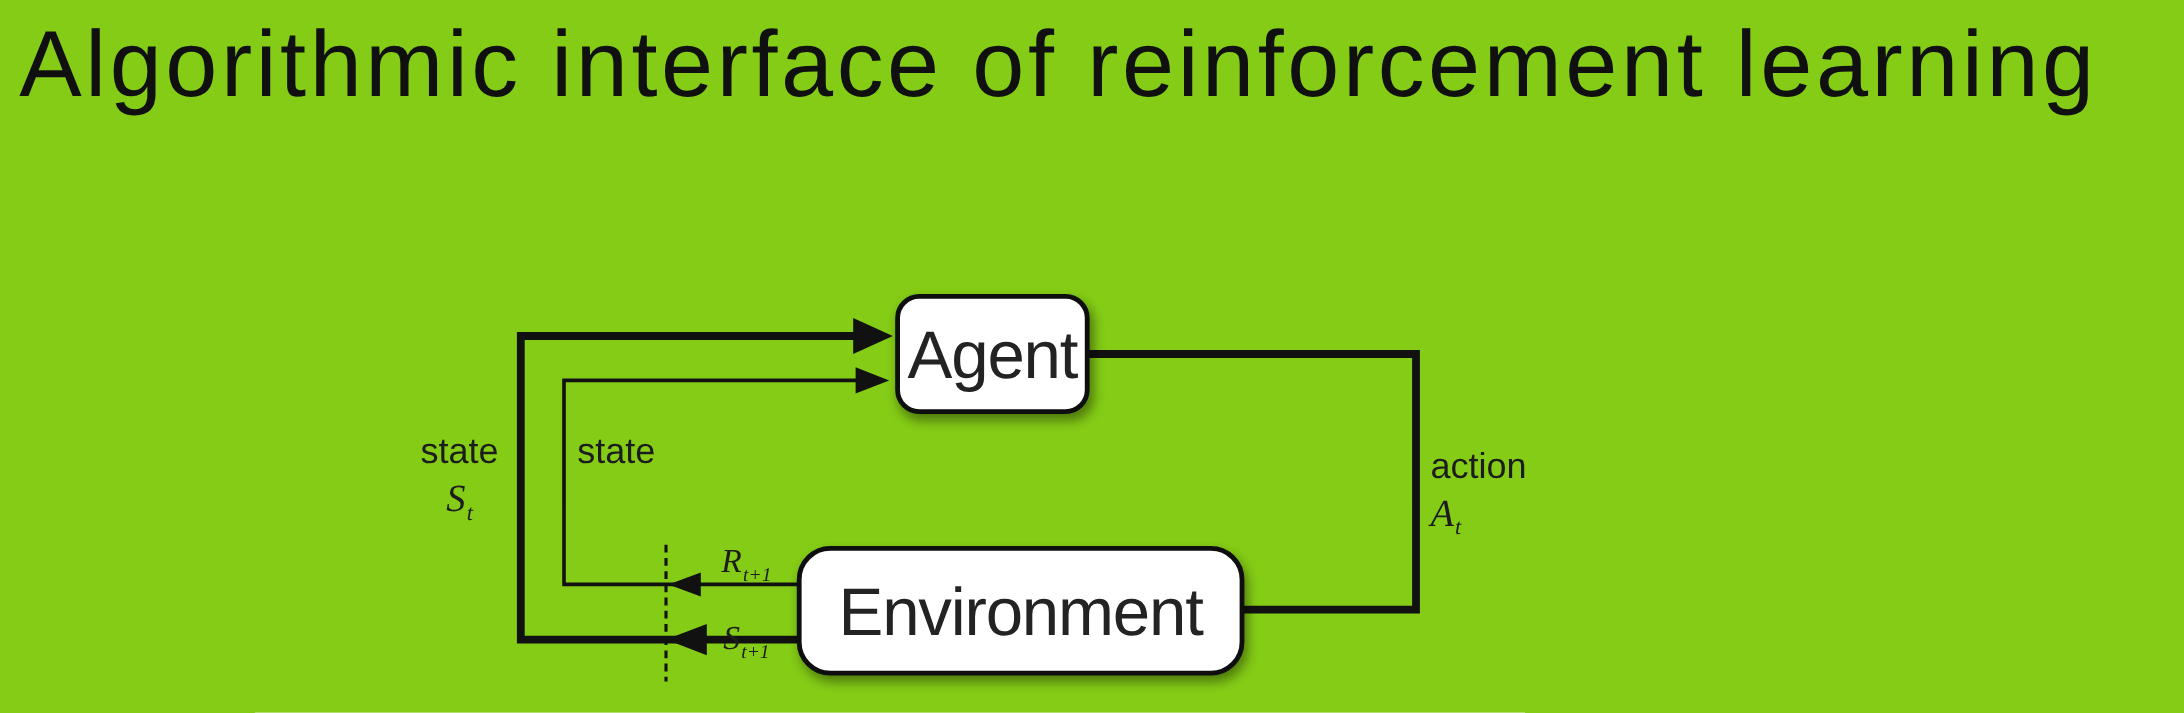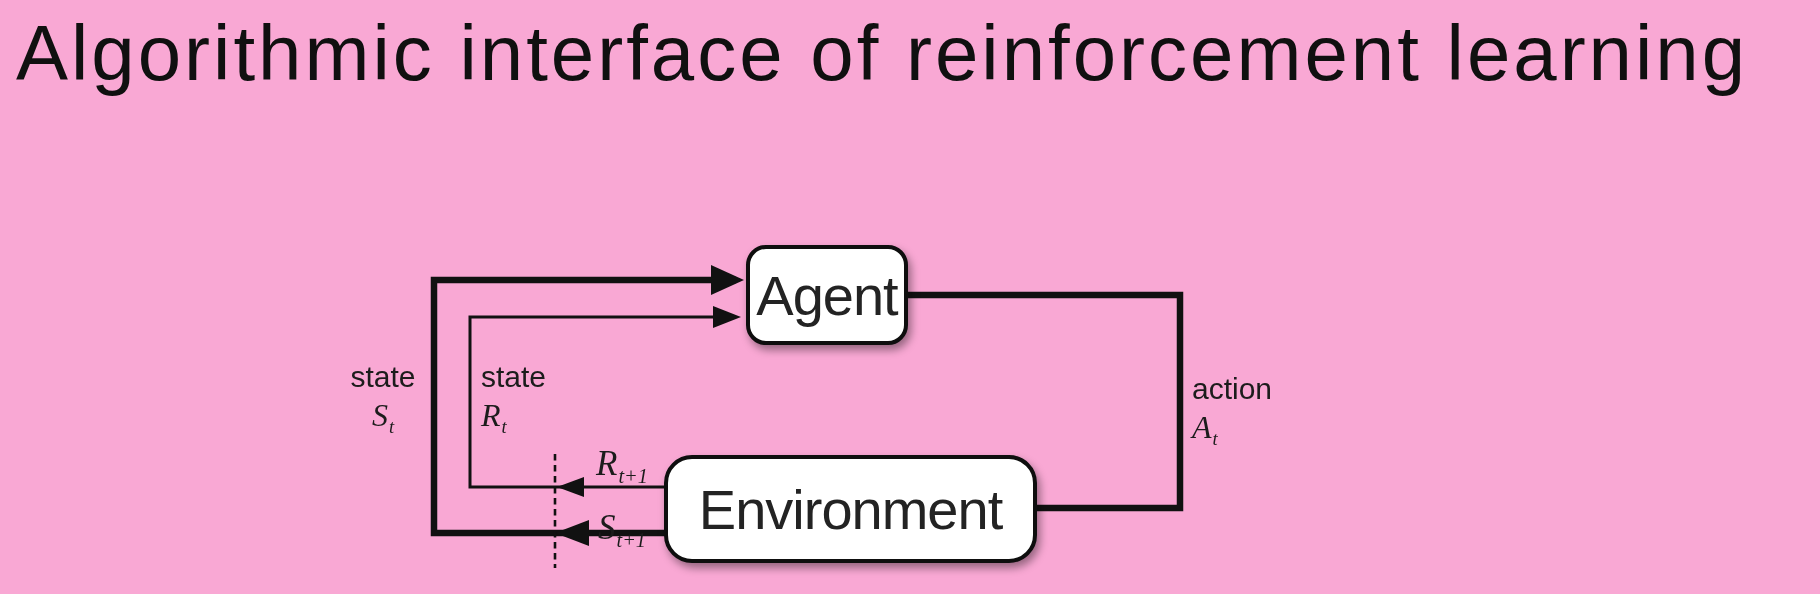--- a/index.html
+++ b/index.html
@@ -4,21 +4,21 @@
 <style>
   html, body {
     margin: 0;
     padding: 0;
     background: #ffffff;
   }
   .slide {
     position: relative;
     width: 1820px;
     height: 594px;
-    background: #f9a8d4;
+    background: #84cc16;
     overflow: hidden;
     font-family: "Liberation Sans", sans-serif;
     color: #141414;
   }
   .slide-title {
     position: absolute;
     left: 16px;
     top: 10px;
     margin: 0;
     font-size: 78px;
@@ -90,21 +90,21 @@
   .math sub {
     font-size: 0.58em;
     font-style: italic;
     margin-left: 1px;
   }
   .lbl-state   { left: 330px; top: 360px; width: 106px; text-align: center; }
   .lbl-reward  { left: 481px; top: 360px; text-align: left; }
   .lbl-action  { left: 1192px; top: 372px; text-align: left; }
   .lbl-next-reward { left: 586px; top: 446px; width: 72px; text-align: center; }
   .lbl-next-state  { left: 586px; top: 490px; width: 72px; text-align: center; margin-top: 20px; }
-  .lbl-next-reward .math, .lbl-next-state .math { font-size: 35px; line-height: 36px; }
+  .lbl-next-reward .math, .lbl-next-state .math { font-size: 28px; line-height: 46px; }
 </style>
 </head>
 <body>
 
 <div class="slide">
 
   <h1 class="slide-title">Algorithmic interface of reinforcement learning</h1>
 
   <div class="diagram">
 
@@ -133,21 +133,20 @@
       <span class="node-label">Environment</span>
     </div>
 
     <div class="lbl lbl-state">
       <div class="word">state</div>
       <div class="math"><span>S</span><sub>t</sub></div>
     </div>
 
     <div class="lbl lbl-reward">
       <div class="word">state</div>
-      <div class="math"><span>R</span><sub>t</sub></div>
     </div>
 
     <div class="lbl lbl-action">
       <div class="word">action</div>
       <div class="math"><span>A</span><sub>t</sub></div>
     </div>
 
     <div class="lbl lbl-next-reward">
       <div class="math"><span>R</span><sub>t+1</sub></div>
     </div>

